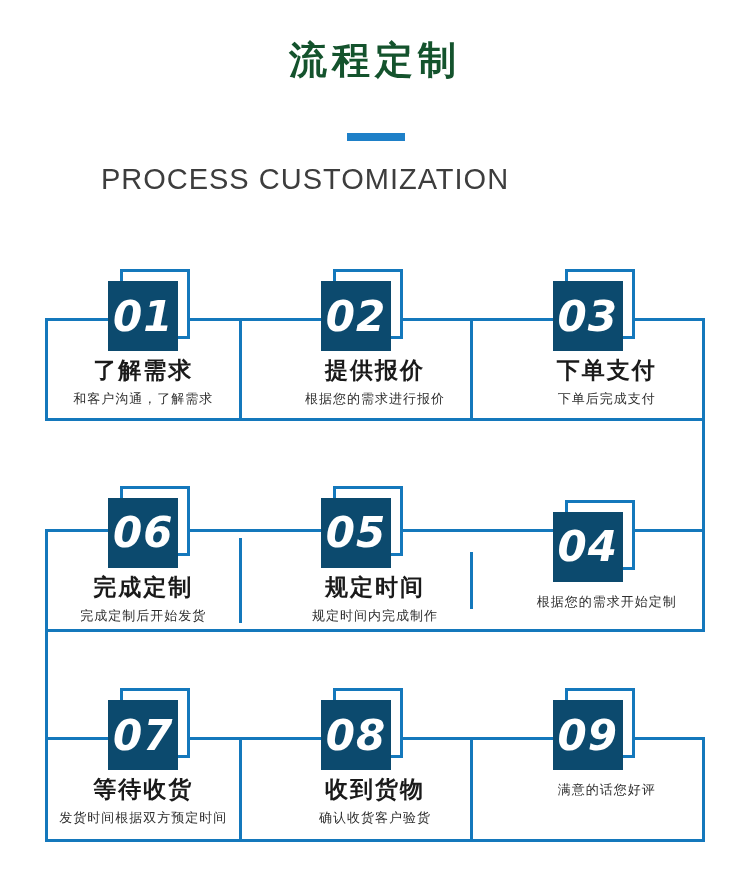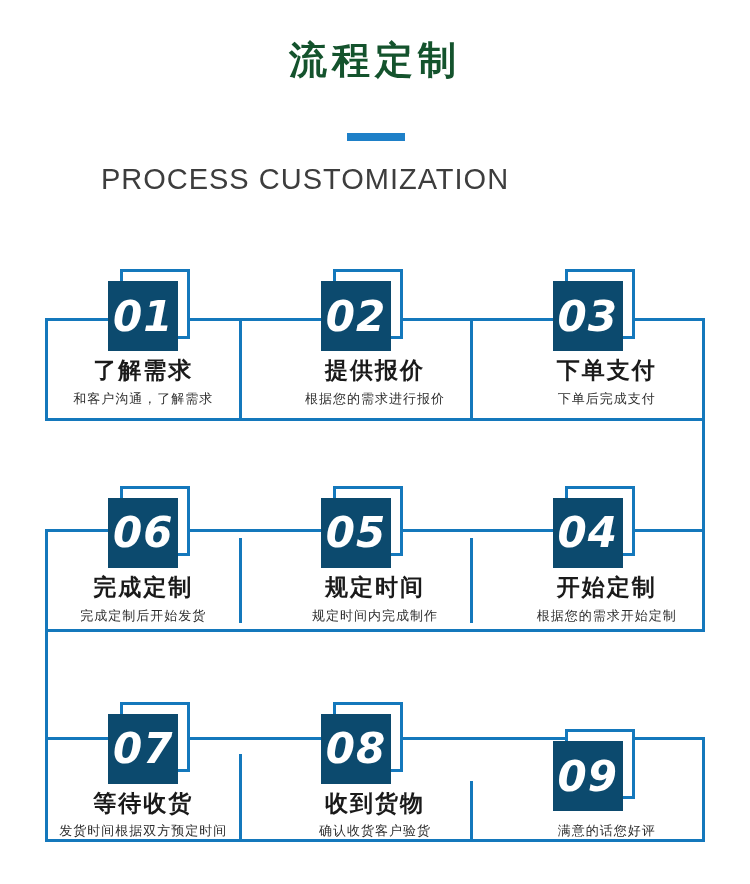--- a/index.html
+++ b/index.html
@@ -20,21 +20,21 @@
   }
 
   
   .prow{
     position:absolute;left:45px;width:660px;height:103px;
     border:3px solid #1478bc;background:#ffffff;box-sizing:border-box;
     display:flex;
   }
   .prow.r1{top:318px;}
   .prow.r2{top:529px;align-items:center;}
-  .prow.r3{top:737px;height:105px;align-items:flex-end;}
+  .prow.r3{top:737px;height:105px;}
 
   .cell{
     position:relative;flex:1 1 0;display:flex;flex-direction:column;
     align-items:center;padding-top:36px;box-sizing:border-box;
   }
   .cell + .cell{border-left:3px solid #1478bc;padding-left:38px;}
 
   
   .ghost-sq{
     position:absolute;top:-52px;left:calc(50% - 23px);width:70px;height:70px;
@@ -115,21 +115,20 @@
           <span>05</span>
         </div>
       <div class="step-title">规定时间</div>
       <div class="step-desc">规定时间内完成制作</div>
     </div>
     <div class="cell">
       <div class="ghost-sq"></div>
       <div class="num-sq">
           <span>04</span>
         </div>
-      <div class="step-title">开始定制</div>
       <div class="step-desc">根据您的需求开始定制</div>
     </div>
   </div>
 
   <div class="connector conn-left"></div>
 
   <div class="prow r3">
     <div class="cell">
       <div class="ghost-sq"></div>
       <div class="num-sq">

